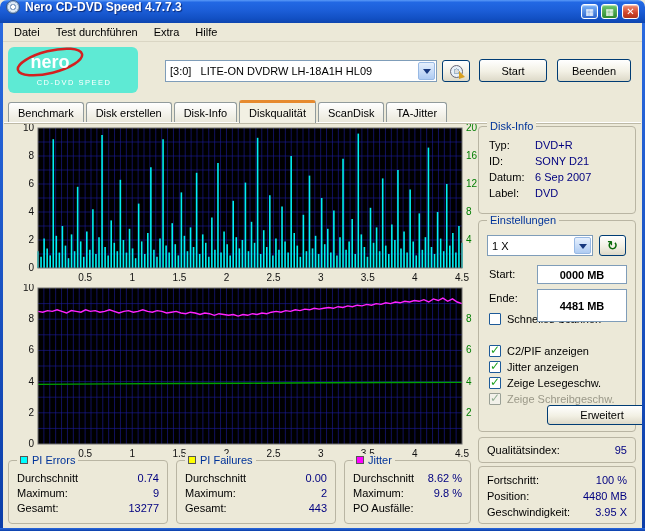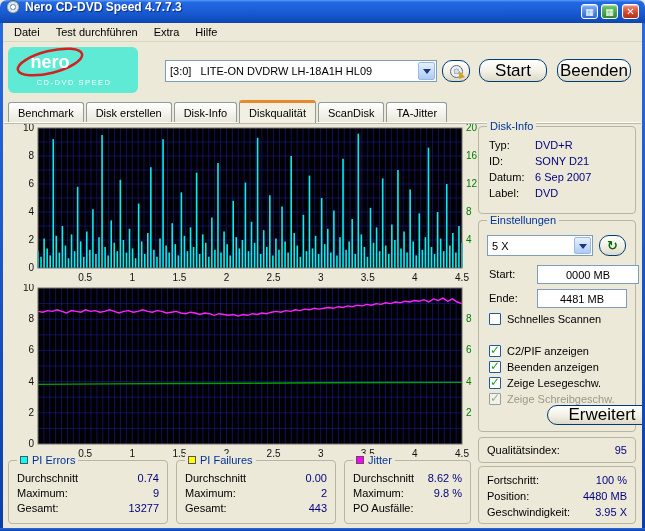--- a/index.html
+++ b/index.html
@@ -35,21 +35,21 @@
   .menubar{position:absolute;left:3px;right:3px;top:23px;height:19px;display:flex;align-items:center;
     padding-left:3px;background:#ECE9D8;border-bottom:1px solid #DAD6C4;z-index:10}
   .menuitem{padding:2px 8px;cursor:default}
 
   
   .logo{position:absolute;left:8px;top:47px;width:130px;height:46px;background:#5eead4;border-radius:6px;z-index:5}
   .nerotext{fill:#fff;font-size:18px;font-weight:bold;text-anchor:middle}
   .logosub{fill:#fff;font-size:7.5px;letter-spacing:1.5px;text-anchor:middle}
 
   
-  .btn{position:absolute;border:1px solid #003C74;border-radius:10px;font-size:17px;
+  .btn{position:absolute;border:1px solid #003C74;border-radius:3px;font-size:11px;
     background:linear-gradient(180deg,#FFFFFF,#F2F0E4 55%,#DDD9C8);
     display:flex;align-items:center;justify-content:center;cursor:default;z-index:5}
   .combo{position:absolute;background:#fff;border:1px solid #7F9DB9;display:flex;align-items:center;
     padding-left:4px;white-space:pre;overflow:hidden;z-index:5}
   .combo .arrow{position:absolute;right:1px;top:1px;bottom:1px;width:17px;border:1px solid #98B9E4;border-radius:2px;
     background:linear-gradient(#E6F0FD,#AECBF2);display:flex;align-items:center;justify-content:center}
   .combo .arrow::after{content:"";width:0;height:0;border:4px solid transparent;border-top:5px solid #17387E;margin-top:5px}
   .tinput{position:absolute;background:#fff;border:1px solid #7F9DB9;font-size:11px;text-align:center;
     font-family:"Liberation Sans","DejaVu Sans",sans-serif;z-index:5}
 
@@ -499,40 +499,40 @@
     <div class="ilabel ival" style="left:56px;top:28px">SONY D21</div>
     <div class="ilabel" style="left:10px;top:44px">Datum:</div>
     <div class="ilabel ival" style="left:56px;top:44px">6 Sep 2007</div>
     <div class="ilabel" style="left:10px;top:60px">Label:</div>
     <div class="ilabel ival" style="left:56px;top:60px">DVD</div>
   </div>
 
   <div class="group" style="left:478px;top:220px;width:158px;height:212px">
     <span class="caption">Einstellungen</span>
     <div class="combo" style="left:8px;top:14px;width:106px;height:21px">
-      <span>5 X</span>
+      <span>1 X</span>
       <span class="arrow"></span>
     </div>
     <div class="btn refreshbtn" style="left:120px;top:14px;width:27px;height:21px"></div>
     <div class="ilabel" style="left:10px;top:47px">Start:</div>
-    <input class="tinput" style="left: 58px; top: 44px; width: 102px; height: 19px;" value="0000 MB">
+    <input class="tinput" style="left: 58px; top: 44px; width: 90px; height: 19px; font-weight: bold;" value="0000 MB">
     <div class="ilabel" style="left:10px;top:71px">Ende:</div>
-    <input class="tinput" style="left: 58px; top: 68px; width: 90px; height: 19px;" value="4481 MB">
+    <input class="tinput" style="left: 58px; top: 68px; width: 90px; height: 33px; font-weight: bold;" value="4481 MB">
 
     <div class="cbrow" style="top:92px">
       <span class="cb"></span>
       <span class="cblabel">Schnelles Scannen</span>
     </div>
     <div class="cbrow checked" style="top:124px">
       <span class="cb"></span>
       <span class="cblabel">C2/PIF anzeigen</span>
     </div>
     <div class="cbrow checked" style="top:140px">
       <span class="cb"></span>
-      <span class="cblabel">Beenden anzeigen</span>
+      <span class="cblabel">Jitter anzeigen</span>
     </div>
     <div class="cbrow checked" style="top:156px">
       <span class="cb"></span>
       <span class="cblabel">Zeige Lesegeschw.</span>
     </div>
     <div class="cbrow checked disabled" style="top:172px">
       <span class="cb"></span>
       <span class="cblabel">Zeige Schreibgeschw.</span>
     </div>
 

